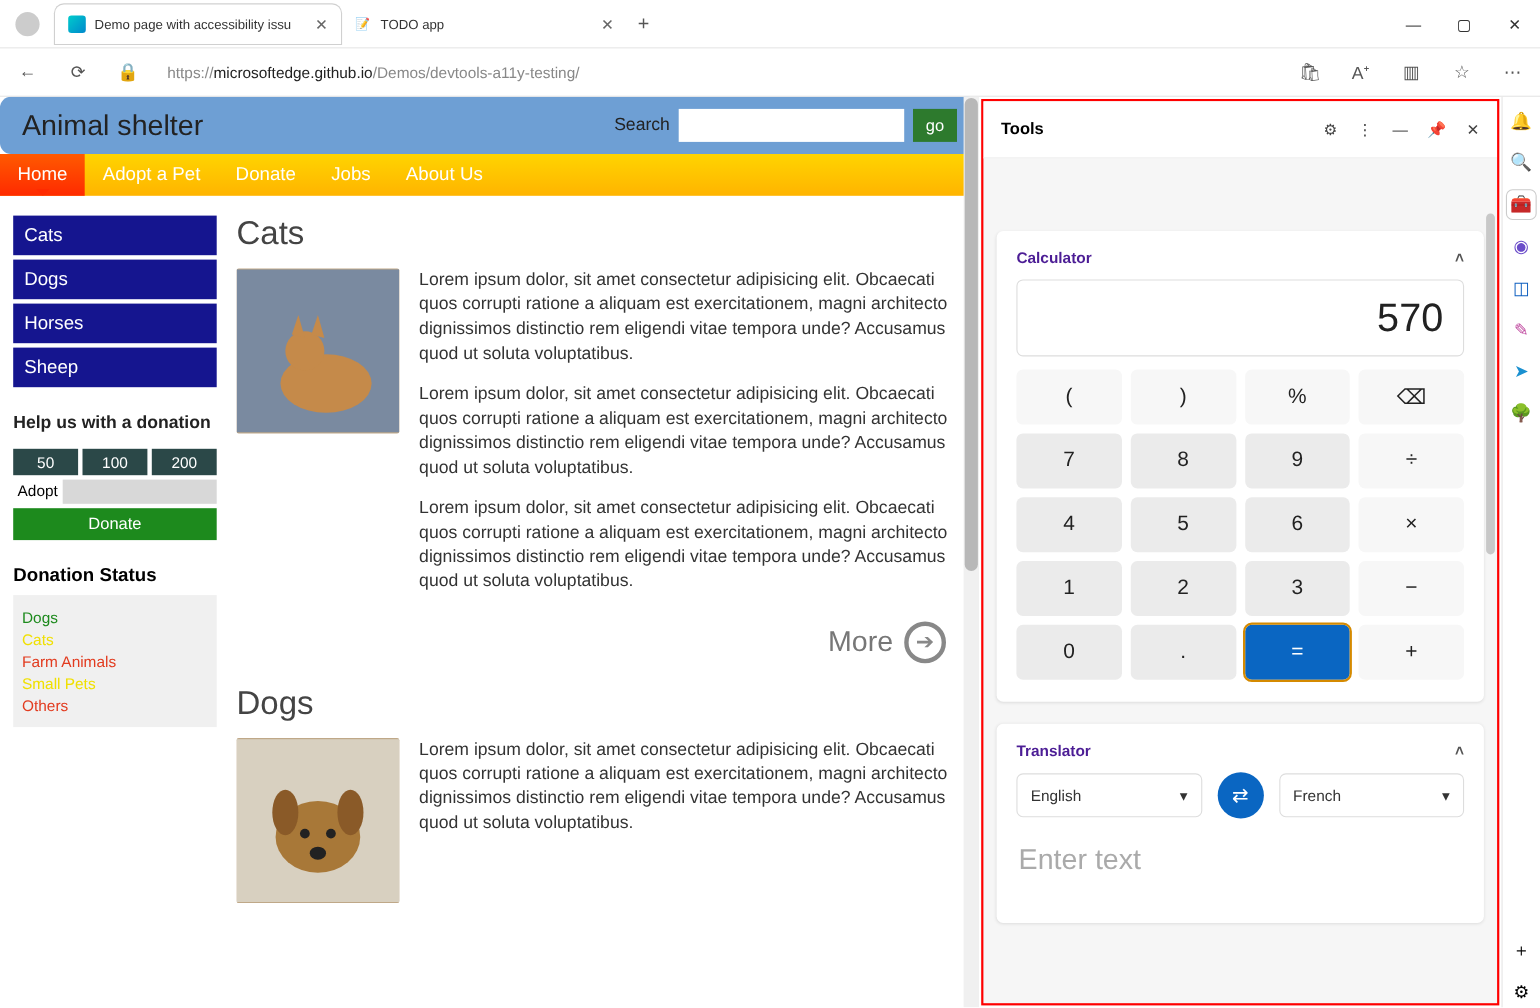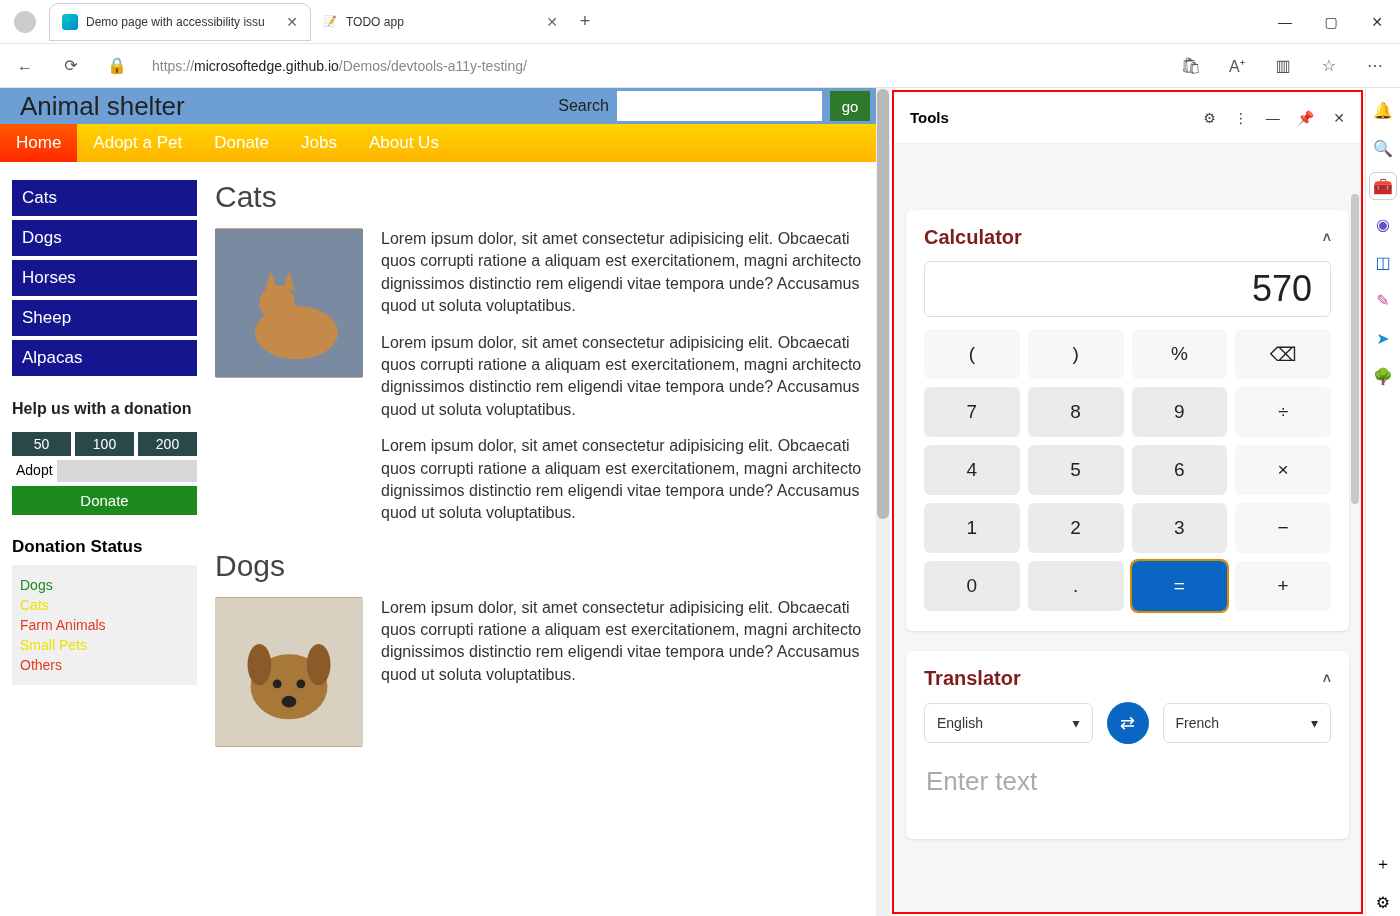--- a/index.html
+++ b/index.html
@@ -24,21 +24,21 @@
 
 
 .mainrow { display:flex; height:828px; }
 .page { width:890px; position:relative; overflow:hidden; }
 .sidebar-right { width:35px; border-left:1px solid #e5e5e5; display:flex; flex-direction:column; align-items:center; padding-top:8px; gap:10px; }
 .sidebar-right .ic { width:28px; height:28px; display:flex; align-items:center; justify-content:center; font-size:16px; border-radius:6px; }
 .sidebar-right .ic.active { background:#fff; border:1px solid #ccc; }
 .tools-panel { flex:1; background:#f6f6f6; border:2px solid red; margin:2px; overflow:hidden; display:flex; flex-direction:column;gap:48px; }
 
 
-.pg-header { height:36px; background:#6e9fd4; display:flex; align-items:center; padding:0 20px; color:#222; }
+.pg-header { height:52px; background:#6e9fd4; display:flex; align-items:center; padding:0 20px; color:#222;border-radius:10px; }
 .pg-header h1 { font-weight:400; font-size:26px; }
 .pg-header .srch { margin-left:auto; display:flex; align-items:center; gap:8px; }
 .pg-header .srch span { font-size:16px; color:#222; }
 .pg-header input { width:205px; height:30px; border:none; padding:0 6px; }
 .pg-header .go { width:40px; height:30px; background:#2d7a2d; color:#fff; border:none; font-size:15px; }
 
 .pg-nav { height:38px; background:linear-gradient(#ffd400,#ffb400); display:flex; align-items:stretch; }
 .pg-nav a { padding:0 16px; display:flex; align-items:center; font-size:17px; color:#fff; position:relative; }
 .pg-nav a.active { background:linear-gradient(#ff5a00,#ff2a00); }
 .pg-nav a.active::after { content:""; position:absolute; bottom:-6px; left:50%; transform:translateX(-50%); border:6px solid transparent; border-top-color:#ff2a00; }
@@ -71,24 +71,24 @@
 
 
 .tools-head { height:52px; background:#fff; display:flex; align-items:center; padding:0 16px; border-bottom:1px solid #eee; }
 .tools-head h3 { font-size:15px; font-weight:700; }
 .tools-head .icons { margin-left:auto; display:flex; gap:18px; font-size:14px; color:#444; }
 .tools-body { flex:1; overflow:auto; padding:18px 12px; position:relative; }
 .tools-sb { position:absolute; right:2px; top:2px; width:8px; height:310px; background:#c8c8c8; border-radius:4px; }
 
 .card { background:#fff; border-radius:6px; box-shadow:0 1px 3px rgba(0,0,0,0.1); padding:16px 18px 20px; margin-bottom:20px; }
 .card-h { display:flex; align-items:center; margin-bottom:12px; }
-.card-h span { font-size:20px; font-weight:600; color:#7f1d1d; }
+.card-h span { font-size:14px; font-weight:600; color:#4c1d95; }
 .card-h .chev { margin-left:auto; font-size:14px; color:#555; }
 
-.calc-display { border:1px solid #ddd; border-radius:6px; height:56px; display:flex; align-items:center; justify-content:flex-end; padding:0 18px; font-size:36px; color:#222; margin-bottom:12px; }
+.calc-display { border:1px solid #ddd; border-radius:6px; height:70px; display:flex; align-items:center; justify-content:flex-end; padding:0 18px; font-size:36px; color:#222; margin-bottom:12px; }
 .calc-grid { display:grid; grid-template-columns:repeat(4,1fr); gap:8px; }
 .ckey { height:50px; background:#ebebeb; border-radius:6px; display:flex; align-items:center; justify-content:center; font-size:19px; color:#222; }
 .ckey.light { background:#f7f7f7; }
 .ckey.eq { background:#0a66c2; color:#fff; outline:2px solid #d58a00; outline-offset:0; }
 
 .trow { display:flex; align-items:center; gap:14px; margin-bottom:16px; }
 .sel { flex:1; border:1px solid #ddd; border-radius:6px; height:40px; display:flex; align-items:center; padding:0 12px; justify-content:space-between; font-size:14px; color:#333; }
 .swap { width:42px; height:42px; border-radius:50%; background:#0a66c2; color:#fff; display:flex; align-items:center; justify-content:center; font-size:18px; }
 .tinput { font-size:26px; color:#aaa; padding:6px 2px 22px; }
 .tout { font-size:26px; color:#444; border-top:1px solid #eee; padding-top:14px; }
@@ -149,21 +149,20 @@
       <a>Donate</a>
       <a>Jobs</a>
       <a>About Us</a>
     </div>
     <div class="pg-body">
       <div class="leftcol">
         <div class="catbtn">Cats</div>
         <div class="catbtn">Dogs</div>
         <div class="catbtn">Horses</div>
         <div class="catbtn">Sheep</div>
-        <div class="catbtn">Alpacas</div>
         <div class="help">Help us with a donation</div>
         <div class="dons">
           <div>50</div>
           <div>100</div>
           <div>200</div>
         </div>
         <div class="otherrow">
           <span>Adopt</span>
           <div class="bar"></div>
         </div>
@@ -187,20 +186,24 @@
                 <circle cx="42" cy="50" r="12" fill="#c58a4a"></circle>
                 <polygon points="34,40 38,28 42,42" fill="#c58a4a"></polygon>
                 <polygon points="46,40 50,28 54,42" fill="#c58a4a"></polygon>
               </svg>
           </div>
           <div class="paras">
             <p>Lorem ipsum dolor, sit amet consectetur adipisicing elit. Obcaecati quos corrupti ratione a aliquam est exercitationem, magni architecto dignissimos distinctio rem eligendi vitae tempora unde? Accusamus quod ut soluta voluptatibus.</p>
             <p>Lorem ipsum dolor, sit amet consectetur adipisicing elit. Obcaecati quos corrupti ratione a aliquam est exercitationem, magni architecto dignissimos distinctio rem eligendi vitae tempora unde? Accusamus quod ut soluta voluptatibus.</p>
             <p>Lorem ipsum dolor, sit amet consectetur adipisicing elit. Obcaecati quos corrupti ratione a aliquam est exercitationem, magni architecto dignissimos distinctio rem eligendi vitae tempora unde? Accusamus quod ut soluta voluptatibus.</p>
           </div>
+        </div>
+        <div class="more">
+          <span>More</span>
+          <span class="circ">➔</span>
         </div>
         <h2>Dogs</h2>
         <div class="article">
           <div class="thumb">
             <svg class="cat" viewBox="0 0 100 100">
                 <rect width="100" height="100" fill="#d8d0c0"></rect>
                 <ellipse cx="50" cy="60" rx="26" ry="22" fill="#a87838"></ellipse>
                 <ellipse cx="30" cy="45" rx="8" ry="14" fill="#8a5a28"></ellipse>
                 <ellipse cx="70" cy="45" rx="8" ry="14" fill="#8a5a28"></ellipse>
                 <circle cx="42" cy="58" r="3" fill="#222"></circle>

